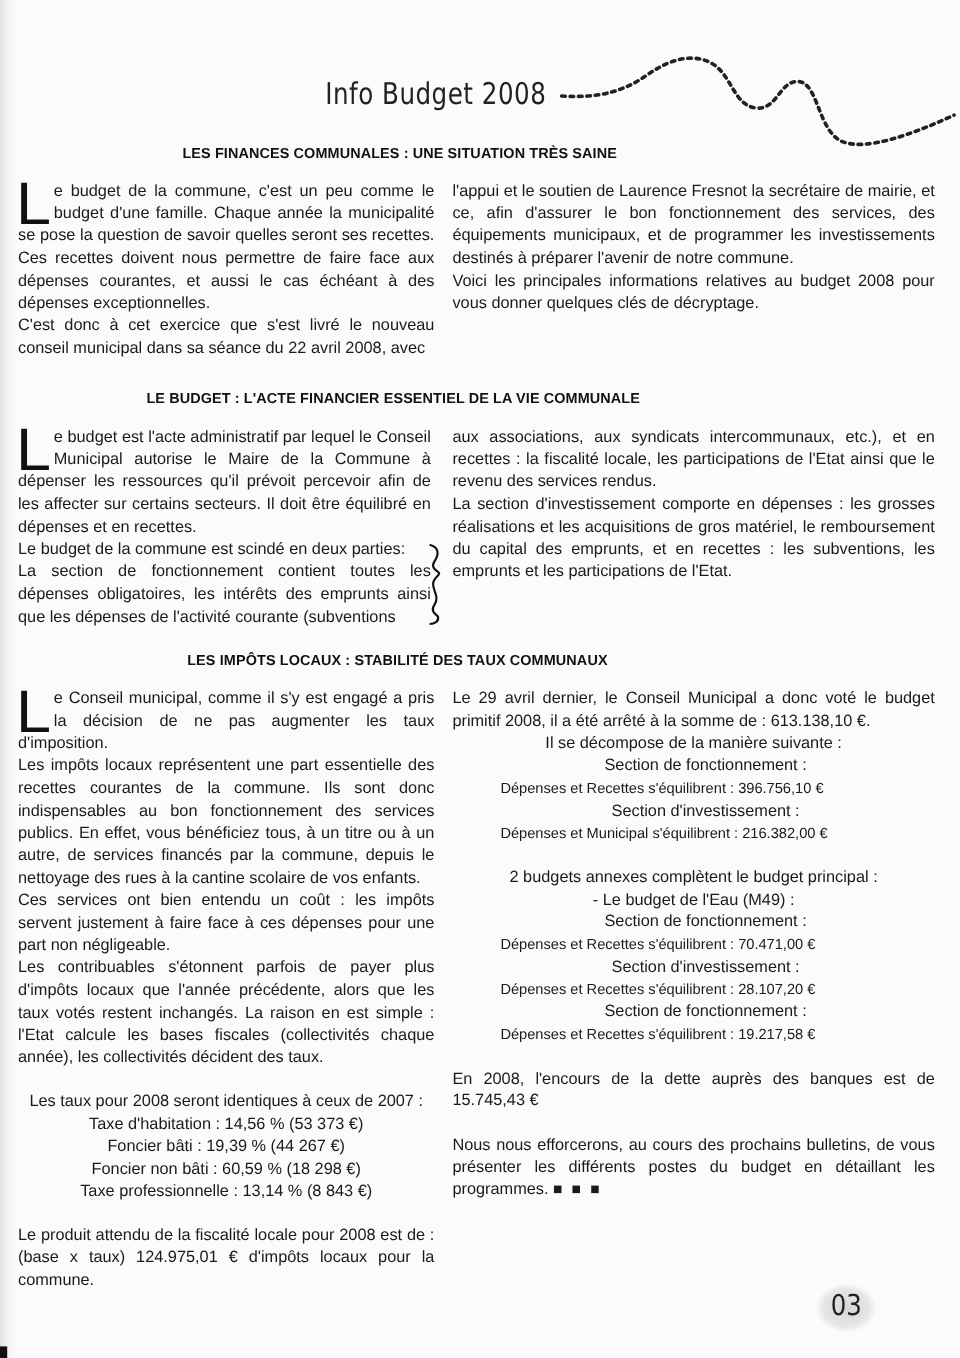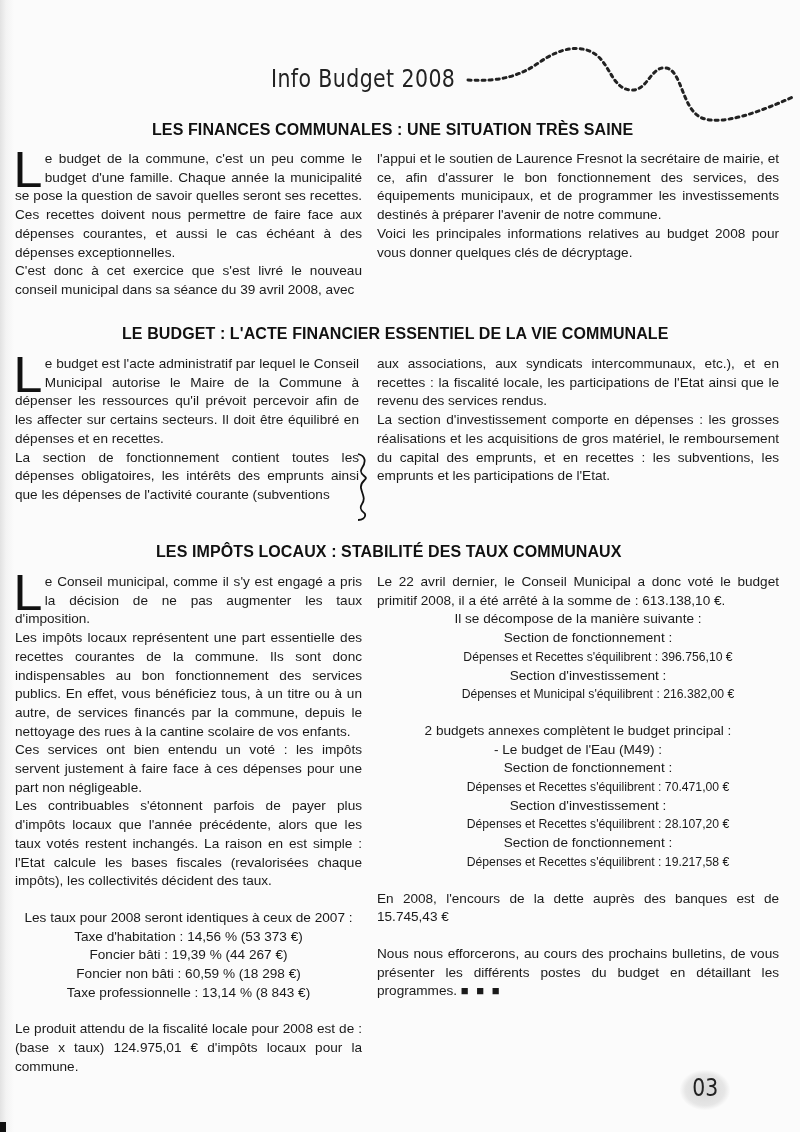--- a/index.html
+++ b/index.html
@@ -18,37 +18,37 @@
     .title {
       position: absolute; left: 271px; top: 64px;
       font-family: "DejaVu Sans", sans-serif;
       font-size: 25px; font-weight: normal; letter-spacing: 0.5px;
       color: #222;
       transform: scaleX(0.82); transform-origin: left center;
     }
     .squiggle { position: absolute; left: 460px; top: 40px; }
     h2.section-title {
       position: absolute; margin: 0;
-      font-size: 16px; font-weight: bold; letter-spacing: 0.1px;
+      font-size: 12px; font-weight: bold; letter-spacing: 0.1px;
       color: #111; white-space: nowrap;
     }
     .col {
       position: absolute; font-size: 13.6px; line-height: 18.7px;
       text-align: justify;
     }
     .col p { margin: 0; }
     .dropcap-par { position: relative; text-indent: 0; }
     .dropcap {
       float: left; font-size: 50px; line-height: 36px; font-weight: normal;
       margin: 2px 3px -2px -1px; color: #111;
       font-family: "Liberation Sans", sans-serif;
       transform: scaleX(1.05);
     }
     .indent1 { padding-left: 20px; text-align: center; }
-    .indent2 { padding-left: 40px; text-align: center; font-size: 12.2px; }
+    .indent2 { padding-left: 40px; text-align: left; font-size: 12.2px; }
     .left-text { text-align: center; }
     .blank { height: 18px; }
     .squares { letter-spacing: 2px; font-size: 13px; }
     .brace {
       position: absolute; left: 356px; top: 452px; width: 14px; height: 70px;
     }
     .page-num {
       position: absolute; left: 680px; top: 1070px;
       width: 50px; height: 40px; text-decoration: underline;
     }
@@ -72,63 +72,64 @@
     <div class="title">Info Budget 2008</div>
     <svg class="squiggle" width="340" height="90" viewBox="0 0 340 90">
       <path d="M8 40 C 40 42, 60 36, 80 22 C 100 8, 120 4, 135 14 C 150 24, 152 48, 170 50 C 188 52, 190 26, 206 28 C 222 30, 222 70, 242 78 C 262 86, 300 72, 335 56" fill="none" stroke="#222" stroke-width="3" stroke-dasharray="3 4" stroke-linecap="round"></path>
     </svg>
   </div>
 
   <h2 class="section-title" style="left:152px; top:121px;">LES FINANCES COMMUNALES : UNE SITUATION TRÈS SAINE</h2>
 
   <div class="col" style="left:15px; top:150px; width:347px;">
     <p class="dropcap-par"><span class="dropcap">L</span><span>e budget de la commune, c'est un peu comme le budget d'une famille. Chaque année la municipalité se pose la question de savoir quelles seront ses recettes. Ces recettes doivent nous permettre de faire face aux dépenses courantes, et aussi le cas échéant à des dépenses exceptionnelles.</span></p>
-    <p>C'est donc à cet exercice que s'est livré le nouveau conseil municipal dans sa séance du 39 avril 2008, avec</p>
+    <p>C'est donc à cet exercice que s'est livré le nouveau conseil municipal dans sa séance du 22 avril 2008, avec</p>
   </div>
 
   <div class="col" style="left:377px; top:150px; width:402px;">
     <p>l'appui et le soutien de Laurence Fresnot la secrétaire de mairie, et ce, afin d'assurer le bon fonctionnement des services, des équipements municipaux, et de programmer les investissements destinés à préparer l'avenir de notre commune.</p>
     <p>Voici les principales informations relatives au budget 2008 pour vous donner quelques clés de décryptage.</p>
   </div>
 
   <h2 class="section-title" style="left:122px; top:325px;">LE BUDGET : L'ACTE FINANCIER ESSENTIEL DE LA VIE COMMUNALE</h2>
 
   <div class="col" style="left:15px; top:355px; width:344px;">
     <p class="dropcap-par"><span class="dropcap">L</span><span>e budget est l'acte administratif par lequel le Conseil Municipal autorise le Maire de la Commune à dépenser les ressources qu'il prévoit percevoir afin de les affecter sur certains secteurs. Il doit être équilibré en dépenses et en recettes.</span></p>
+    <p>Le budget de la commune est scindé en deux parties:</p>
     <p>La section de fonctionnement contient toutes les dépenses obligatoires, les intérêts des emprunts ainsi que les dépenses de l'activité courante (subventions</p>
   </div>
 
   <svg class="brace" viewBox="0 0 14 70">
     <path d="M2 2 C 10 4, 10 10, 6 16 C 2 22, 10 24, 10 26 C 10 28, 4 30, 5 36 C 6 42, 10 46, 6 52 C 2 58, 8 60, 9 62 C 10 66, 6 68, 2 68" fill="none" stroke="#111" stroke-width="1.8"></path>
   </svg>
 
   <div class="col" style="left:377px; top:355px; width:402px;">
     <p>aux associations, aux syndicats intercommunaux, etc.), et en recettes : la fiscalité locale, les participations de l'Etat ainsi que le revenu des services rendus.</p>
     <p>La section d'investissement comporte en dépenses : les grosses réalisations et les acquisitions de gros matériel, le remboursement du capital des emprunts, et en recettes : les subventions, les emprunts et les participations de l'Etat.</p>
   </div>
 
   <h2 class="section-title" style="left:156px; top:543px;">LES IMPÔTS LOCAUX : STABILITÉ DES TAUX COMMUNAUX</h2>
 
   <div class="col" style="left:15px; top:573px; width:347px;">
     <p class="dropcap-par"><span class="dropcap">L</span><span>e Conseil municipal, comme il s'y est engagé a pris la décision de ne pas augmenter les taux d'imposition.</span></p>
     <p>Les impôts locaux représentent une part essentielle des recettes courantes de la commune. Ils sont donc indispensables au bon fonctionnement des services publics. En effet, vous bénéficiez tous, à un titre ou à un autre, de services financés par la commune, depuis le nettoyage des rues à la cantine scolaire de vos enfants.</p>
-    <p>Ces services ont bien entendu un voté : les impôts servent justement à faire face à ces dépenses pour une part non négligeable.</p>
-    <p>Les contribuables s'étonnent parfois de payer plus d'impôts locaux que l'année précédente, alors que les taux votés restent inchangés. La raison en est simple : l'Etat calcule les bases fiscales (revalorisées chaque impôts), les collectivités décident des taux.</p>
+    <p>Ces services ont bien entendu un coût : les impôts servent justement à faire face à ces dépenses pour une part non négligeable.</p>
+    <p>Les contribuables s'étonnent parfois de payer plus d'impôts locaux que l'année précédente, alors que les taux votés restent inchangés. La raison en est simple : l'Etat calcule les bases fiscales (collectivités chaque année), les collectivités décident des taux.</p>
     <div class="blank"></div>
     <p class="left-text">Les taux pour 2008 seront identiques à ceux de 2007 :</p>
     <p class="left-text">Taxe d'habitation : 14,56 % (53 373 €)</p>
     <p class="left-text">Foncier bâti : 19,39 % (44 267 €)</p>
     <p class="left-text">Foncier non bâti : 60,59 % (18 298 €)</p>
     <p class="left-text">Taxe professionnelle : 13,14 % (8 843 €)</p>
     <div class="blank"></div>
     <p>Le produit attendu de la fiscalité locale pour 2008 est de : (base x taux) 124.975,01 € d'impôts locaux pour la commune.</p>
   </div>
 
   <div class="col" style="left:377px; top:573px; width:402px;">
-    <p>Le 22 avril dernier, le Conseil Municipal a donc voté le budget primitif 2008, il a été arrêté à la somme de : 613.138,10 €.</p>
+    <p>Le 29 avril dernier, le Conseil Municipal a donc voté le budget primitif 2008, il a été arrêté à la somme de : 613.138,10 €.</p>
     <p class="left-text">Il se décompose de la manière suivante :</p>
     <p class="indent1">Section de fonctionnement :</p>
     <p class="indent2">Dépenses et Recettes s'équilibrent : 396.756,10 €</p>
     <p class="indent1">Section d'investissement :</p>
     <p class="indent2">Dépenses et Municipal s'équilibrent : 216.382,00 €</p>
     <div class="blank"></div>
     <p class="left-text">2 budgets annexes complètent le budget principal :</p>
     <p class="left-text">- Le budget de l'Eau (M49) :</p>
     <p class="indent1">Section de fonctionnement :</p>
     <p class="indent2">Dépenses et Recettes s'équilibrent : 70.471,00 €</p>

